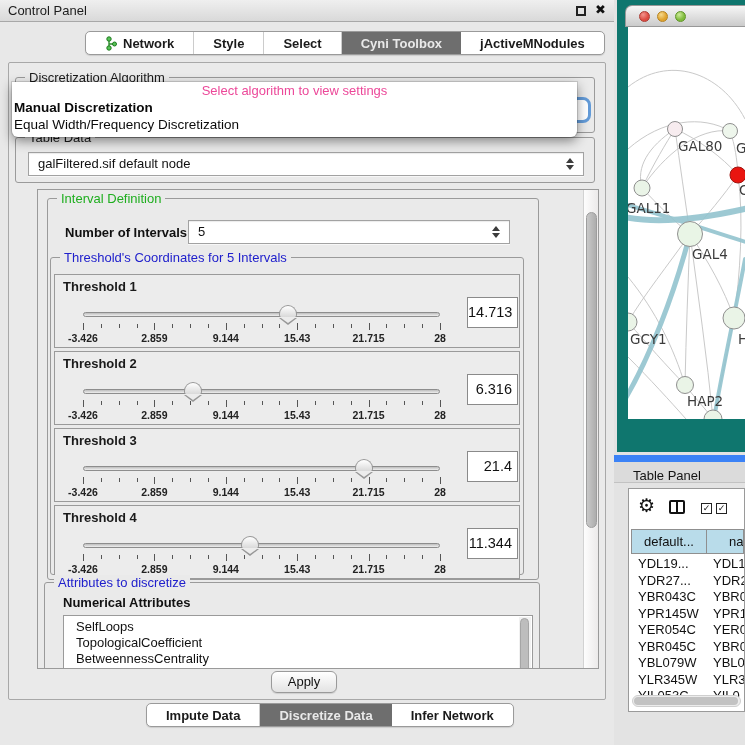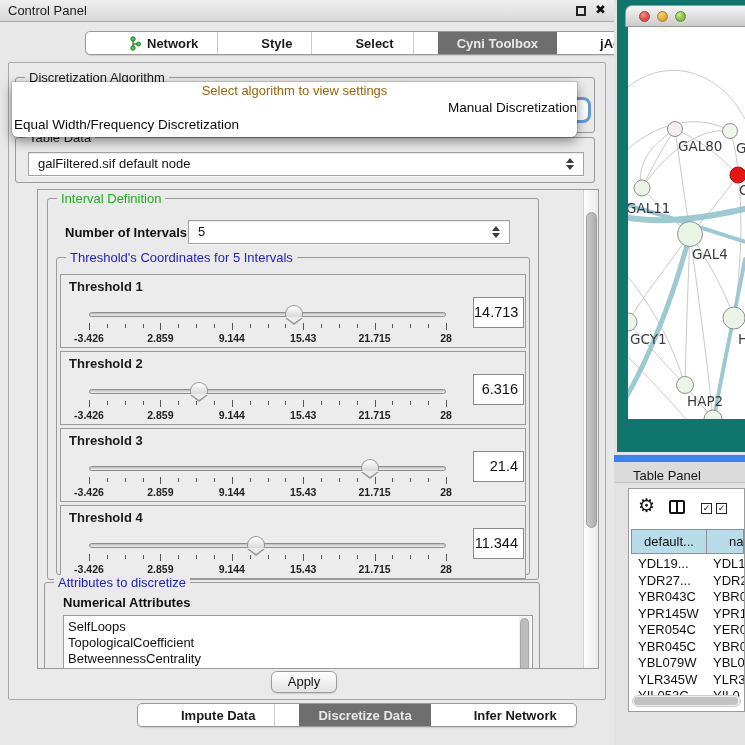--- a/index.html
+++ b/index.html
@@ -11,21 +11,21 @@
   #titlebar { position:absolute; left:0; top:0; width:614px; height:22px;
     background:linear-gradient(#efefef,#d9d9d9); border-bottom:1px solid #a8a8a8; }
   #titlebar .tb-title { position:absolute; left:8px; top:3px; font-size:13px; color:#1c1c1c; }
   .float-btn { position:absolute; right:28px; top:6px; width:10px; height:10px; border:2px solid #222; background:transparent; }
   .close-btn { position:absolute; right:8px; top:2px; font-size:13px; font-weight:bold; color:#111; font-family:"DejaVu Sans",sans-serif; }
 
   
   .seg-strip { position:absolute; display:flex; height:24px; background:#ffffff;
     border:1px solid #9a9a9a; border-radius:5px; overflow:hidden; box-shadow:0 1px 1px rgba(0,0,0,.12); }
   .seg { display:flex; align-items:center; padding:0 19px; font-size:13px; font-weight:bold;
-    color:#1a1a1a; border-right:1px solid #cccccc; cursor:default; white-space:nowrap;margin-left:24px; }
+    color:#1a1a1a; border-right:1px solid #cccccc; cursor:default; white-space:nowrap; }
   .seg:last-child { border-right:none; }
   .seg.selected { background:#6e6e6e; color:#e9e9e9; border-right:none; }
   .seg .tabicon { margin-right:6px; display:inline-block; line-height:0; }
 
   
   #content-panel { position:absolute; left:8px; top:62px; width:598px; height:638px;
     background:#eaeaea; border:1px solid #a8a8a8; border-radius:2px; }
 
   .titled-group { position:absolute; border:1px solid #9a9a9a; border-radius:3px; }
   .titled-group > .gtitle { position:absolute; top:-8px; left:9px; background:#eaeaea; padding:0 4px; font-size:13px; line-height:15px; }
@@ -41,23 +41,23 @@
   .spin .dn { position:absolute; left:0; bottom:0; width:0; height:0; border-left:4px solid transparent; border-right:4px solid transparent; border-top:5px solid #3c3c3c; }
 
   
   #combo-behind { position:absolute; left:12px; top:34px; width:570px; height:26px;
     background:#fff; border:3px solid #639bd8; border-radius:8px; z-index:5; }
 
   
   #algo-popup { position:absolute; left:12px; top:82px; width:565px; z-index:60;
     background:#ffffff; border-radius:0 0 6px 6px; box-shadow:0 4px 12px rgba(0,0,0,.45), 0 0 0 1px rgba(0,0,0,.12);
     padding:1px 0 4px 0; }
-  #algo-popup .ph { text-align:center; color:#a16207; font-size:13px; line-height:16px; }
+  #algo-popup .ph { text-align:center; color:#ec4899; font-size:13px; line-height:16px; }
   #algo-popup .it { padding-left:2px; font-size:13.5px; line-height:17px; color:#0a0a0a; }
-  #algo-popup .it.bold { font-weight:normal;text-align:right; }
+  #algo-popup .it.bold { font-weight:bold; }
 
   
   #scrollpane { position:absolute; left:28px; top:126px; width:562px; height:480px;
     border:1px solid #9a9a9a; background:#eaeaea; overflow:hidden; }
   #vscroll { position:absolute; right:0; top:0; width:15px; height:478px; background:linear-gradient(to right,#fdfdfd,#eceaea); border-left:1px solid #d2d2d2; }
   #vscroll .thumbv { position:absolute; left:2px; top:22px; width:11px; height:316px; background:linear-gradient(to right,#c9c9c9,#adadad); border:1px solid #9d9d9d; border-radius:6px; }
 
   .bold-label { position:absolute; font-weight:bold; font-size:13px; color:#111; }
 
   
@@ -76,21 +76,21 @@
   .tick { position:absolute; width:1px; background:#555; }
   .tick.major { height:7px; top:2px; }
   .tick.minor { height:4px; top:3px; }
   .tlabels { position:absolute; left:0; top:27px; width:100%; height:12px; }
   .tlabel { position:absolute; transform:translateX(-50%); font-size:10.5px; font-weight:bold; color:#222; white-space:nowrap; }
   .val-box { position:absolute; left:412px; top:22px; width:51px; height:31px; background:#fff; border:1px solid #8a8a8a;
     font-size:14.5px; line-height:29px; text-align:right; padding-right:5px; color:#111; }
 
   
   .attr-list { position:absolute; left:18px; top:32px; width:470px; height:70px; background:#fff; border:1px solid #9a9a9a; overflow:hidden; }
-  .attr-item { padding-left:4px; font-size:13px; line-height:16px; color:#111; white-space:nowrap; }
+  .attr-item { padding-left:12px; font-size:13px; line-height:16px; color:#111; white-space:nowrap; }
   .attr-scroll { position:absolute; right:1px; top:1px; width:12px; height:66px; background:#f1f1f1; }
   .attr-scroll .thumbv2 { position:absolute; left:1px; top:1px; width:9px; height:58px; background:#bdbdbd; border:1px solid #a5a5a5; border-radius:5px; }
 
   
   #apply-btn { position:absolute; left:262px; top:608px; width:66px; height:22px;
     background:linear-gradient(#ffffff,#e3e3e3); border:1px solid #9a9a9a; border-radius:6px;
     font-size:13px; text-align:center; line-height:20px; color:#111; box-shadow:0 1px 1px rgba(0,0,0,.12); }
 
   
   #right-bg { position:absolute; left:614px; top:0; width:131px; height:745px; background:#e3e3e3; }
@@ -187,21 +187,21 @@
 
         <span class="bold-label" style="left:17px; top:26px;">Number of Intervals</span>
         <div class="mac-combo" style="left:140px; top:21px; width:322px; height:24px;">
           <span class="cval">5</span>
           <span class="spin">
               <span class="up"></span>
               <span class="dn"></span>
             </span>
         </div>
 
-        <div class="titled-group" id="thr-group" style="left:8px; top:58px; width:474px; height:318px;">
+        <div class="titled-group" id="thr-group" style="left:2px; top:58px; width:474px; height:318px;">
           <span class="gtitle blue">Threshold's Coordinates for 5 Intervals</span>
 
         <div class="th-box" style="top: 16px;">
               <div class="th-title">Threshold 1</div>
               <div class="slider">
                 <div class="track"></div>
                 <div class="ticks">
                   <div class="tick major" style="left: 0%;"></div>
                   <div class="tick minor" style="left: 5%;"></div>
                   <div class="tick minor" style="left: 10%;"></div>
@@ -379,21 +379,21 @@
 
     <div id="apply-btn">Apply</div>
   </div>
 
   <div id="algo-popup">
     <div class="ph">Select algorithm to view settings</div>
     <div class="it bold">Manual Discretization</div>
     <div class="it">Equal Width/Frequency Discretization</div>
   </div>
 
-  <div class="seg-strip" id="bottom-tabs" style="left:137px; top:703px;">
+  <div class="seg-strip" id="bottom-tabs" style="left:146px; top:703px;">
       <div class="seg">
         <span>Impute Data</span>
       </div>
       <div class="seg selected">
         <span>Discretize Data</span>
       </div>
       <div class="seg">
         <span>Infer Network</span>
       </div>
     </div>

